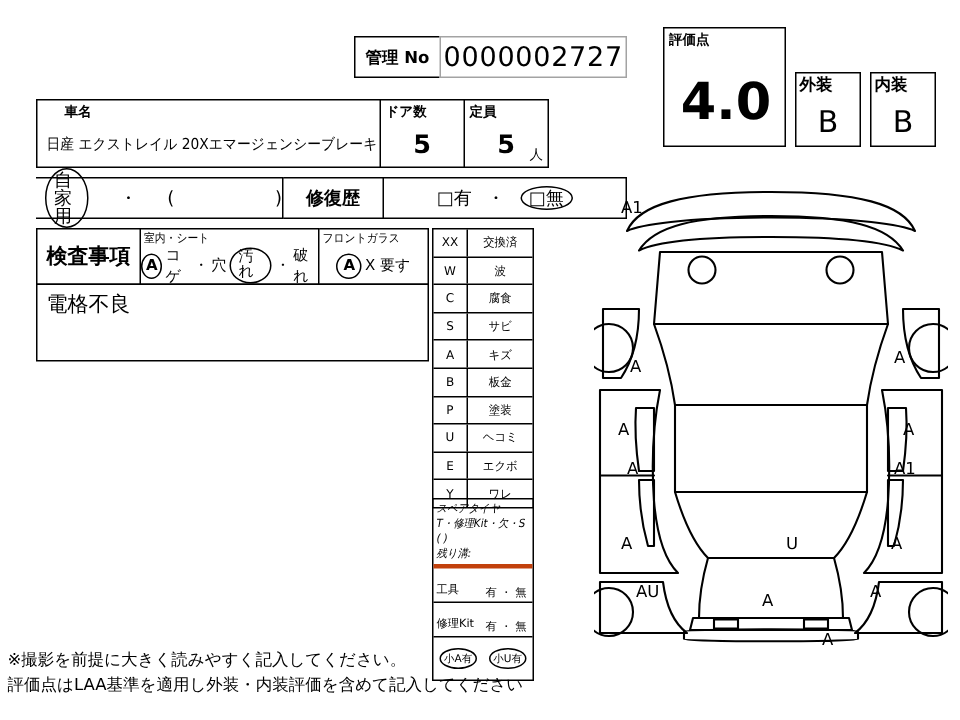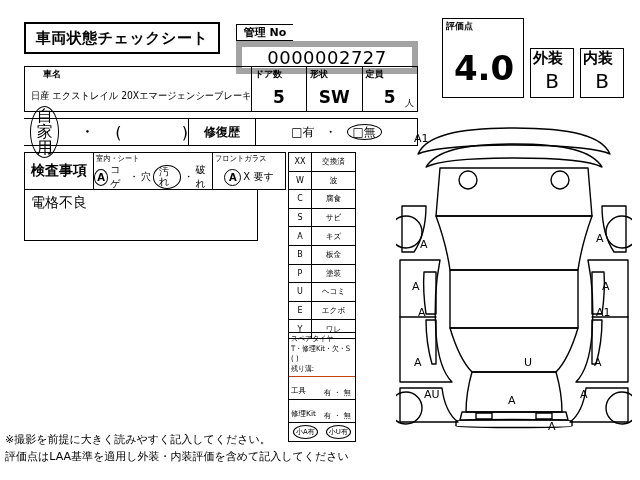--- a/index.html
+++ b/index.html
@@ -24,43 +24,43 @@
 
   
   #title-box {
     left: 24px; top: 22px; width: 196px; height: 32px;
     border: 2px solid #000;
     display: flex; align-items: center; justify-content: center;
     font-size: 15px; font-weight: bold; letter-spacing: 0.5px;
   }
 
   
-  #ctrl-wrap { left: 236px; top: 24px; width: 182px; height: 28px; display: flex; flex-direction: column; }
+  #ctrl-wrap { left: 236px; top: 24px; width: 182px; height: 28px; display: flex; }
   #ctrl-label {
     width: 56px; border: 1px solid #000; border-right: none;
     display: flex; align-items: center; justify-content: center;
     font-size: 11px; font-weight: bold;
   }
   #ctrl-value {
-    flex: 1; border: 6px solid #a3a3a3;
+    flex: 1; border: 1px solid #a3a3a3;
     display: flex; align-items: center; justify-content: center;
     font-size: 18px; letter-spacing: 0.5px;
   }
 
   
   #score-box { left: 442px; top: 18px; width: 82px; height: 80px; border: 1px solid #000; text-decoration: underline; }
   #score-label { position: absolute; left: 3px; top: 1px; font-size: 9px; font-weight: bold; }
   #score-value {
     position: absolute; left: 0; top: 18px; width: 82px; height: 62px;
     display: flex; align-items: center; justify-content: center;
     font-size: 34px; font-weight: bold;
   }
   #ext-box { left: 530px; top: 48px; width: 44px; height: 50px; border: 1px solid #000; }
   #int-box { left: 580px; top: 48px; width: 44px; height: 50px; border: 1px solid #000; }
-  .grade-label { position: absolute; left: 2px; top: 0px; font-size: 15px; font-weight: bold; }
+  .grade-label { position: absolute; left: 2px; top: 0px; font-size: 11px; font-weight: bold; }
   .grade-value {
     position: absolute; left: 0; top: 14px; width: 100%; height: 36px;
     display: flex; align-items: center; justify-content: center;
     font-size: 20px;
   }
 
   
   #carname-row { left: 24px; top: 66px; width: 394px; height: 46px; display: flex; }
   #carname-cell { width: 228px; border: 1px solid #000; position: relative; }
   #carname-label { position: absolute; left: 3px; top: 1px; font-size: 9px; font-weight: bold; margin-left: 15px; }
@@ -80,21 +80,21 @@
   
   #hist-row { left: 24px; top: 118px; width: 394px; height: 28px; display: flex; }
   #hist-label {
     width: 44px; border: 1px solid #000;
     display: flex; align-items: center; justify-content: center;
     font-size: 12px; font-weight: bold;
   }
   #hist-value {
     width: 158px; border: 1px solid #000; border-left: none;
     display: flex; align-items: center; padding-left: 6px;
-    font-size: 16px; gap: 20px; text-align: center;
+    font-size: 12px; gap: 20px;
   }
   #repair-label {
     width: 66px; border: 1px solid #000; border-left: none;
     display: flex; align-items: center; justify-content: center;
     font-size: 12px; font-weight: bold;
   }
   #repair-value {
     flex: 1; border: 1px solid #000; border-left: none;
     display: flex; align-items: center; justify-content: center;
     font-size: 12px; gap: 10px;
@@ -119,46 +119,46 @@
   }
   #insp-interior { width: 118px; border: 1px solid #000; border-left: none; position: relative; }
   #insp-glass { flex: 1; border: 1px solid #000; border-left: none; position: relative; }
   .sub-hd { position: absolute; left: 2px; top: 0px; font-size: 8px; transform: scaleX(0.9); transform-origin: left top; }
   .sub-body {
     position: absolute; left: 0; top: 12px; width: 100%; height: 24px;
     display: flex; align-items: center; justify-content: center;
     font-size: 10px; gap: 2px;
   }
   #notes-box {
-    left: 24px; top: 189px; width: 234px; height: 52px;
+    left: 24px; top: 189px; width: 262px; height: 52px;
     border: 1px solid #000; padding: 4px 6px; font-size: 14px;
   }
 
   
   #legend { left: 288px; top: 152px; width: 68px; border: 1px solid #000; }
   .lg-row { display: flex; height: 17.6px; border-bottom: 1px solid #000; }
   .lg-row:last-child { border-bottom: none; }
   .lg-code {
     width: 22px; border-right: 1px solid #000;
     display: flex; align-items: center; justify-content: center;
     font-size: 8px;
   }
   .lg-desc {
     flex: 1; display: flex; align-items: center; justify-content: center;
     font-size: 8px; transform: scaleX(0.95);
   }
 
   
   #spare { left: 288px; top: 332px; width: 68px; border: 1px solid #000; }
-  #spare-head { border-bottom: 1px solid #c2410c; padding: 1px 2px; }
+  #spare-head { border-bottom: 3px solid #c2410c; padding: 1px 2px; font-style: italic; }
   .sp-line { font-size: 7.5px; line-height: 1.35; transform: scaleX(0.92); transform-origin: left center; white-space: nowrap; }
   .sp-kv { border-bottom: 1px solid #000; padding: 1px 2px; position: relative; height: 20px; }
   .sp-kv .k { font-size: 7.5px; margin-top: 48px; }
   .sp-kv .v { position: absolute; right: 4px; bottom: 1px; font-size: 7.5px; margin-top: 45px; }
-  #spare-foot { display: flex; align-items: center; justify-content: space-around; height: 18px; }
+  #spare-foot { display: flex; align-items: center; justify-content: space-around; height: 28px; }
   .sp-circ {
     display: inline-flex; align-items: center; justify-content: center;
     border: 1.3px solid #000; border-radius: 50%;
     font-size: 7px; padding: 1px 2px; white-space: nowrap;
   }
 
   
   #diagram { left: 396px; top: 120px; width: 236px; height: 310px; }
   #diagram svg { display: block; }
   .dmg {
@@ -168,23 +168,20 @@
 
   
   #footer { left: 5px; top: 432px; width: 420px; }
   .ft-line { font-size: 11px; line-height: 1.5; white-space: nowrap; }
 </style>
 </head>
 <body>
 
 <div id="sheet">
 
-  <div id="title-box" class="abs">
-    <span>車両状態チェックシート</span>
-  </div>
 
   <div id="ctrl-wrap" class="abs">
     <div id="ctrl-label">管理 No</div>
     <div id="ctrl-value">0000002727</div>
   </div>
 
   <div id="score-box" class="abs">
     <div id="score-label">評価点</div>
     <div id="score-value">4.0</div>
   </div>
@@ -198,24 +195,20 @@
   </div>
 
   <div id="carname-row" class="abs">
     <div id="carname-cell">
       <div id="carname-label">車名</div>
       <div id="carname-value">日産 エクストレイル 20Xエマージェンシーブレーキ</div>
     </div>
     <div class="small-col">
       <div class="hd">ドア数</div>
       <div class="vl">5</div>
-    </div>
-    <div class="small-col">
-      <div class="hd">形状</div>
-      <div class="vl">SW</div>
     </div>
     <div class="small-col">
       <div class="hd">定員</div>
       <div class="vl">5</div>
       <div id="pax-unit">人</div>
     </div>
   </div>
 
   <div id="hist-row" class="abs">
     <div id="hist-value">

